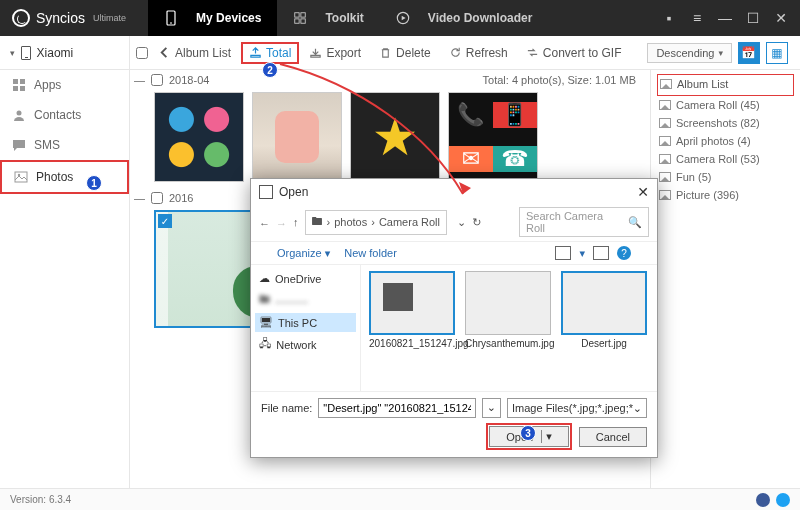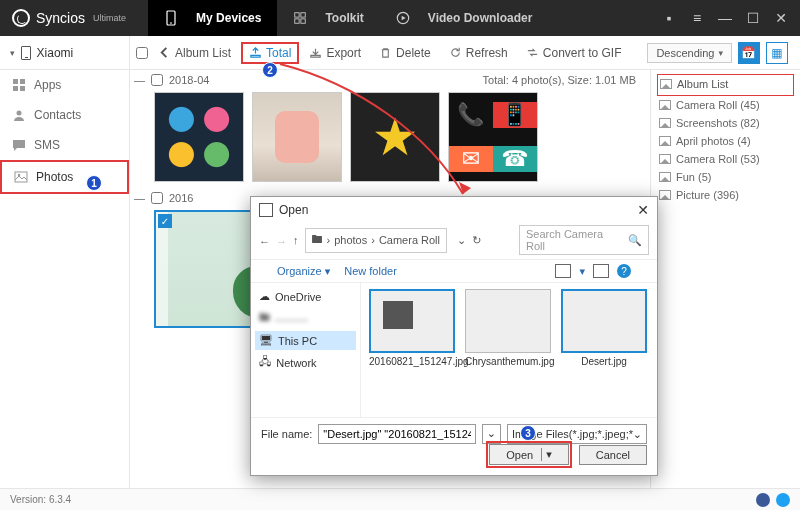--- a/index.html
+++ b/index.html
@@ -51,40 +51,40 @@
   .al-item { display:flex; align-items:center; gap:5px; padding:3px 2px; color:#666; font-size:11px;}
   .al-ic { width:12px;height:10px;border:1px solid #999; position:relative;}
   .al-ic::after{content:"";position:absolute;width:0;height:0;border-left:4px solid transparent;border-right:4px solid transparent;border-bottom:4px solid #999;bottom:0;left:1px;}
   
   .status { position:absolute; bottom:0; left:0; right:0; height:22px; border-top:1px solid #e6e6e6; display:flex; align-items:center; padding:0 10px; font-size:10px; color:#777; background:#fafafa;}
   .status .mid { position:absolute; left:50%; transform:translateX(-50%);}
   .status .soc { margin-left:auto; display:flex; gap:6px;}
   .status .sc { width:14px;height:14px;border-radius:50%;background:#1da1f2; }
   .status .sc.fb { background:#3b5998; }
   
-  .dialog { position:absolute; left:250px; top:196px; width:408px; height:280px; background:#fff; border:1px solid #999; box-shadow:0 4px 18px rgba(0,0,0,0.4); display:flex; flex-direction:column;}
+  .dialog { position:absolute; left:250px; top:178px; width:408px; height:280px; background:#fff; border:1px solid #999; box-shadow:0 4px 18px rgba(0,0,0,0.4); display:flex; flex-direction:column;}
   .dlg-title { display:flex; align-items:center; gap:6px; padding:5px 8px; font-size:12px; }
   .dlg-title .close { margin-left:auto; font-size:14px; cursor:pointer;}
   .dlg-nav { display:flex; align-items:center; gap:6px; padding:2px 8px 4px; font-size:11px; color:#555;}
   .dlg-nav .crumb { border:1px solid #ccc; padding:2px 6px; display:flex; align-items:center; gap:4px; flex:0 0 auto;}
   .dlg-nav .search { margin-left:auto; border:1px solid #ccc; padding:2px 6px; width:130px; display:flex; align-items:center; gap:4px; color:#999;}
   .dlg-tool { display:flex; align-items:center; gap:14px; padding:4px 26px; border-top:1px solid #eee; border-bottom:1px solid #eee; font-size:11px; color:#2b6cb0;}
   .dlg-tool .right { margin-left:auto; display:flex; gap:8px; align-items:center;}
   .view-ic { width:16px;height:14px;border:1px solid #666; display:inline-block; position:relative;}
   .help-ic { width:14px;height:14px;border-radius:50%;background:#1f8ad1;color:#fff;font-size:10px;display:inline-flex;align-items:center;justify-content:center;}
   .dlg-body { flex:1; display:flex; overflow:hidden;}
   .dlg-tree { width:110px; border-right:1px solid #eee; padding:4px 4px; font-size:11px;}
   .tr-item { display:flex; align-items:center; gap:5px; padding:3px 4px;}
   .tr-item.sel { background:#cde8ff; }
   .dlg-files { flex:1; display:flex; gap:10px; padding:6px 8px; align-items:flex-start;}
   .file { width:86px; text-align:center; font-size:10px;}
   .file .fimg { width:86px; height:64px; border:1px solid #bbb; background:#eee; margin-bottom:3px; display:flex; align-items:center; justify-content:center;}
   .file.sel .fimg { border:2px solid #1f8ad1; }
   .dlg-foot { padding:6px 10px 10px; border-top:1px solid #eee;}
-  .fname-row { display:flex; align-items:center; gap:6px; font-size:11px; }
+  .fname-row { display:flex; align-items:center; gap:6px; font-size:11px; margin-bottom:8px;}
   .fname-row input, .fname-row .combo { border:1px solid #999; padding:2px 4px; font-size:11px; height:20px;}
   .fname-row input { flex:1; }
   .fname-row .combo { width:140px; display:flex; align-items:center; justify-content:space-between;}
   .btn-row { display:flex; gap:10px; justify-content:flex-end; align-items:center;}
   .wbtn { border:1px solid #888; background:#efefef; padding:3px 16px; font-size:11px; display:flex; align-items:center; gap:4px;}
   .wbtn.open-hl { outline:2px solid #e03a3a; outline-offset:1px;}
   
   .badge { position:absolute; width:16px; height:16px; border-radius:50%; background:#1f50c8; color:#fff; font-size:10px; font-weight:bold; display:flex; align-items:center; justify-content:center; z-index:50; border:1px solid #fff;}
   
   .arrow-svg { position:absolute; left:268px; top:54px; z-index:40; pointer-events:none;}

